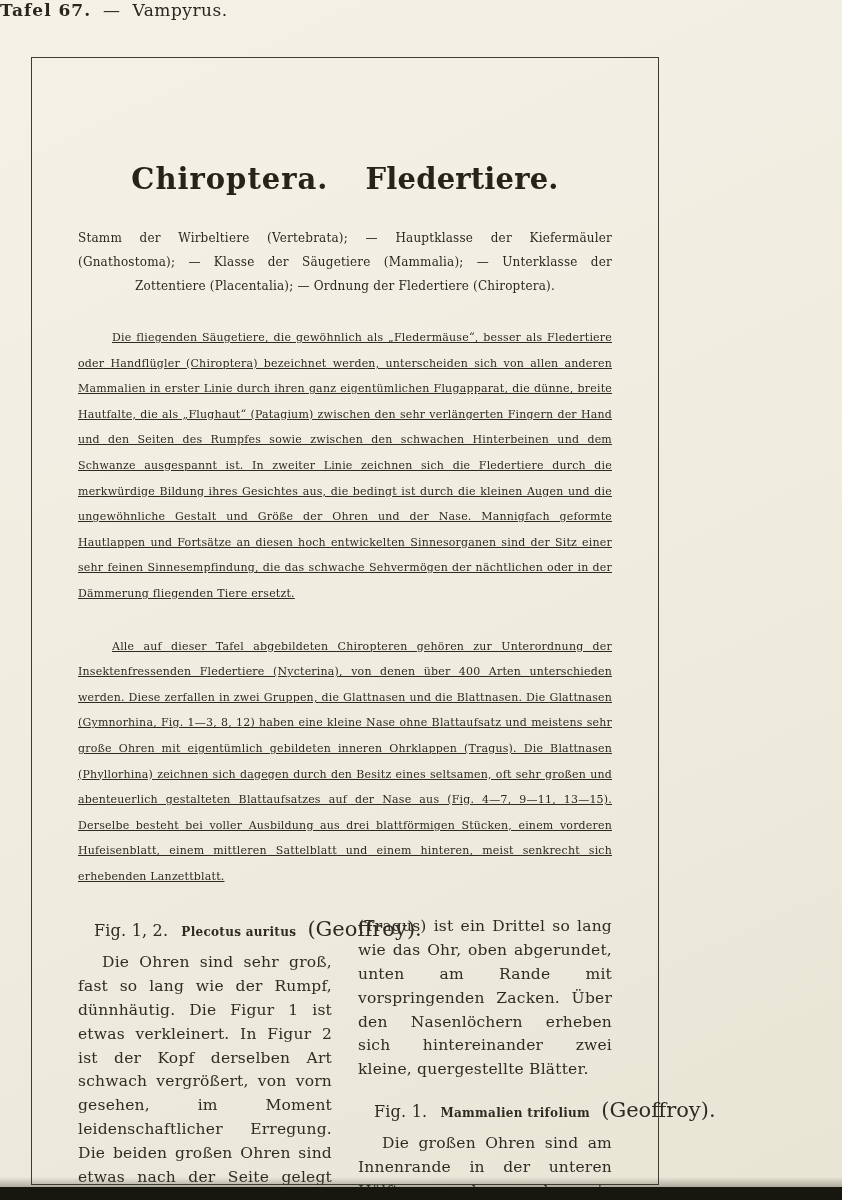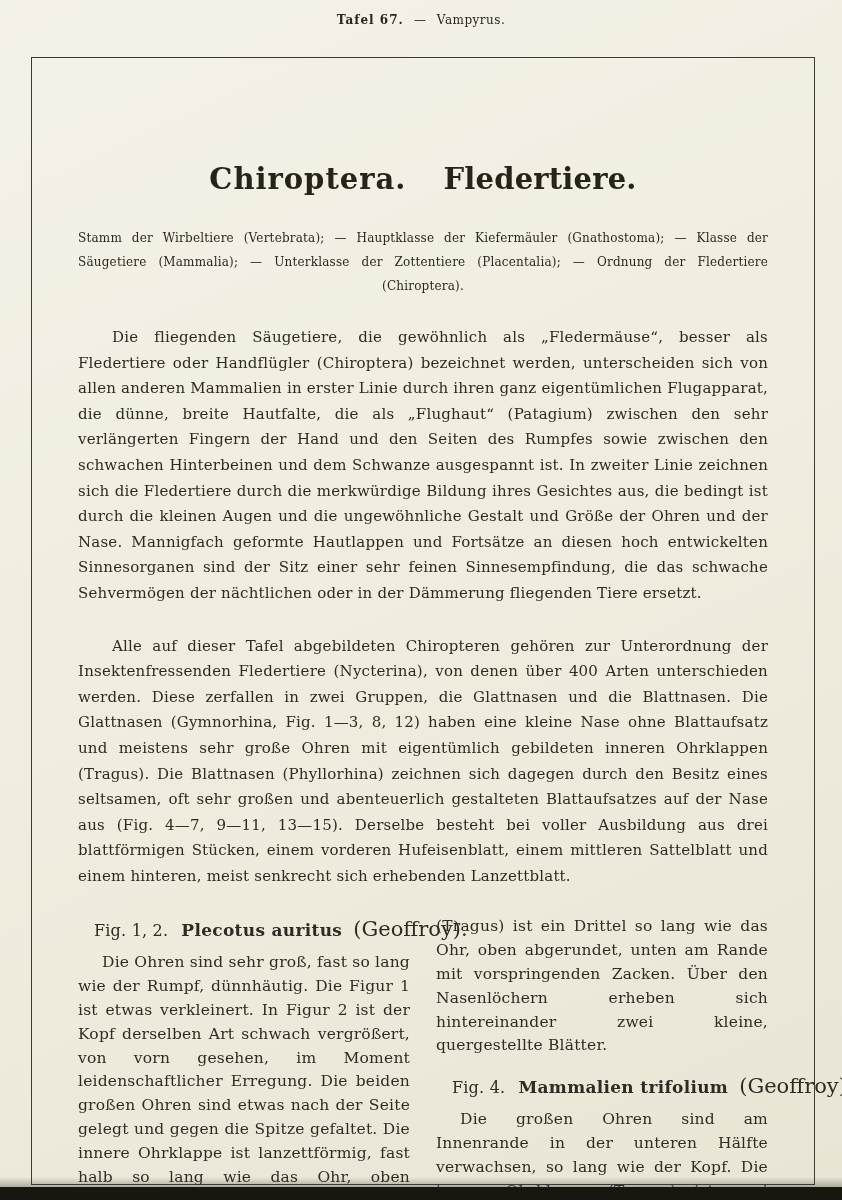--- a/index.html
+++ b/index.html
@@ -9,35 +9,34 @@
     color: #2e2b23;
   }
   .page {
     position: relative;
     width: 842px;
     height: 1200px;
     background: linear-gradient(155deg, #f4f1e7 0%, #f0ecdf 50%, #e9e5d5 100%);
     overflow: hidden;
   }
   .page-header {
-    text-align: center;
-    padding-top: 13px;
-    font-size: 12px;
+    text-align: left;
+    font-size: 17px;
     letter-spacing: 0.5px;
     color: #29261e;
   }
   .header-tafel { font-weight: bold; letter-spacing: 1px; }
   .header-sep { margin: 0 6px; }
   .header-species { font-weight: normal; }
 
   .frame {
     position: absolute;
     left: 31px;
     top: 57px;
-    width: 784px;
+    width: 628px;
     height: 1128px;
     border: 1.6px solid #3e3b32;
     background: transparent;
   }
   .content {
     padding: 104px 46px 0 46px;
   }
 
   .title {
     text-align: center;
@@ -55,45 +54,46 @@
     margin-top: 30px;
     font-size: 12px;
     line-height: 24px;
     text-align: justify;
     text-align-last: center;
     color: #2b2820;
   }
 
   .body-para {
     margin-top: 27px;
-    font-size: 15px;
+    font-size: 11px;
     line-height: 25.6px;
     text-align: justify;
     text-indent: 34px;
     color: #2e2b23;
+    text-decoration: underline;
   }
   .body-para + .body-para { }
 
   .columns {
     display: flex;
     gap: 26px;
     margin-top: 26px;
   }
   .col { flex: 1; min-width: 0; }
 
   .fig-heading {
     margin: 16px 0 10px 0;
     font-size: 16px;
     font-weight: normal;
     text-indent: 16px;
     white-space: nowrap;
   }
   .fig-heading.first { margin-top: 2px; }
   .fig-label { margin-right: 8px; text-align: right; }
-  .fig-name { font-weight: bold; font-size: 17px; letter-spacing: 0.3px; margin-right: 6px; }
+  .fig-name { font-weight: bold; font-size: 12px; letter-spacing: 0.3px; margin-right: 6px; }
   .fig-author { font-size: 21px; }
 
   .col-para {
     font-size: 15.5px;
     line-height: 23.8px;
     text-align: justify;
     text-indent: 24px;
     color: #2f2c24;
   }
   .col-para.no-indent { text-indent: 0; }
@@ -145,21 +145,21 @@
             <span class="fig-author">(Geoffroy).</span>
           </h3>
           <p class="col-para fraktur">Die Ohren sind sehr groß, fast so lang wie der Rumpf, dünnhäutig. Die Figur 1 ist etwas verkleinert. In Figur 2 ist der Kopf derselben Art schwach vergrößert, von vorn gesehen, im Moment leidenschaftlicher Erregung. Die beiden großen Ohren sind etwas nach der Seite gelegt und gegen die Spitze gefaltet. Die innere Ohrklappe ist lanzettförmig, fast halb so lang wie das Ohr, oben zugespitzt.</p>
 
         </div>
 
         <div class="col">
           <p class="col-para fraktur no-indent">(Tragus) ist ein Drittel so lang wie das Ohr, oben abgerundet, unten am Rande mit vorspringenden Zacken. Über den Nasenlöchern erheben sich hintereinander zwei kleine, quergestellte Blätter.</p>
 
           <h3 class="fig-heading">
-            <span class="fig-label fraktur">Fig. 4.</span>
+            <span class="fig-label fraktur">Fig. 1.</span>
             <span class="fig-name">Mammalien trifolium</span>
             <span class="fig-author">(Geoffroy).</span>
           </h3>
           <p class="col-para fraktur">Die großen Ohren sind am Innenrande in der unteren Hälfte verwachsen, so lang wie der Kopf. Die innere Ohrklappe (Tragus) ist zwei Drittel so lang wie das Ohr, schmal, oben zugespitzt, an der Basis mit einer inneren und äußeren Zacke versehen. Der Nasenaufsatz besteht aus drei Blättern; das untere ist hufeisenförmig, das mittlere (horizontale) und das obere (vertikale) herzförmig.</p>
         </div>
 
       </div>
     </div>
   </div>
 

